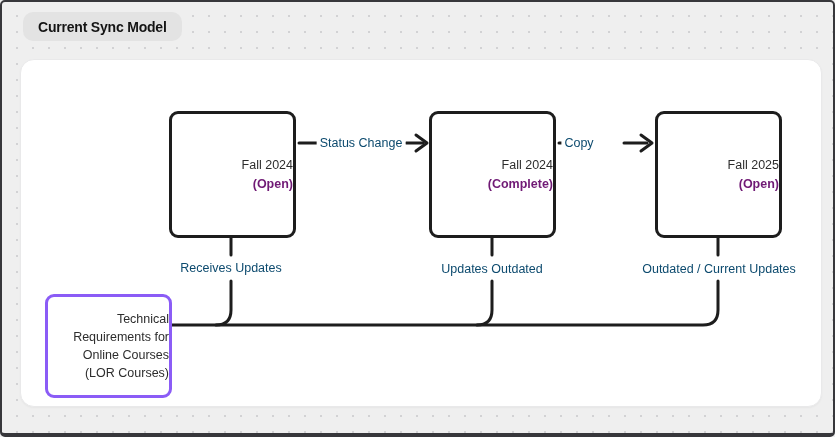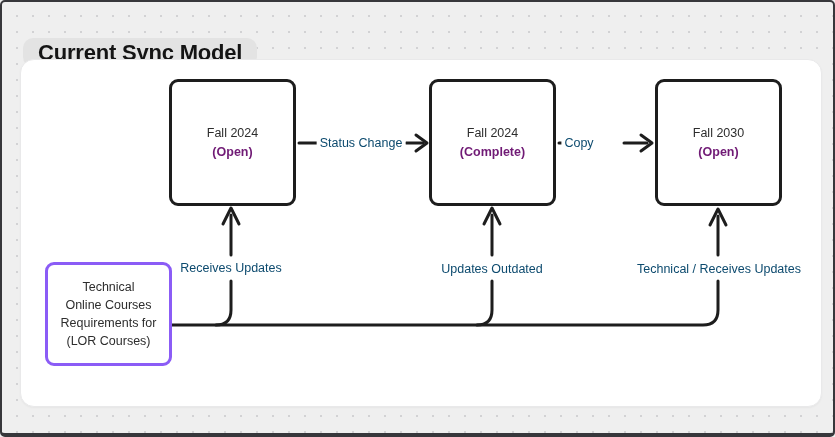--- a/index.html
+++ b/index.html
@@ -20,45 +20,45 @@
     border-radius:5px;
     overflow:hidden;
   }
   .dots{
     position:absolute;inset:0;
     background-image:radial-gradient(#d2d2d4 1.1px, transparent 1.4px);
     background-size:16px 16px;
     background-position:7px 6px;
   }
   .title-pill{
-    position:absolute;left:21px;top:36px;
+    position:absolute;left:21px;top:10px;
     height:29px;padding:0 15px;
     display:flex;align-items:center;
     background:var(--pill-bg);
     border-radius:10px;
-    font-size:22px;font-weight:700;color:#141414;
+    font-size:14px;font-weight:700;color:#141414;
     letter-spacing:-0.2px;
     white-space:nowrap;
   }
   .frame-surface{
     position:absolute;left:18px;top:57px;width:802px;height:348px;
     background:var(--surface);
     border:1px solid #e9e9ea;
     border-radius:14px;
     box-shadow:0 1px 2px rgba(0,0,0,0.04);
   }
   .node{
     position:absolute;width:127px;height:127px;
     background:var(--surface);
     border:3px solid var(--node-stroke);
     border-radius:9px;
-    display:flex;flex-direction:column;align-items:center;justify-content:center;
+    display:flex;flex-direction:column;align-items:flex-end;justify-content:center;
     gap:3px;
     font-size:12.5px;color:#2d2d2d;
-    text-align:center;line-height:1.32;
+    text-align:center;line-height:1.32;margin-top:32px;
   }
   .node .bold{font-weight:700;color:#701a75;}
   .node-1{left:167px;top:77px;}
   .node-2{left:427px;top:77px;}
   .node-3{left:653px;top:77px;}
   .node-lor{
     left:43px;top:260px;height:104px;
     border-color:var(--lor-stroke);
     line-height:1.45;gap:0;
   }
@@ -127,28 +127,28 @@
   <span>Fall 2024</span>
   <span class="bold">(Open)</span>
 </div>
 
 <div class="node node-2">
   <span>Fall 2024</span>
   <span class="bold">(Complete)</span>
 </div>
 
 <div class="node node-3">
-  <span>Fall 2030</span>
+  <span>Fall 2025</span>
   <span class="bold">(Open)</span>
 </div>
 
 <div class="node node-lor">
   <span>Technical</span>
+  <span>Requirements for</span>
   <span>Online Courses</span>
-  <span>Requirements for</span>
   <span>(LOR Courses)</span>
 </div>
 
 <span class="edge-label lbl-status">Status Change</span>
 <span class="edge-label lbl-copy">Copy</span>
 <span class="edge-label lbl-receives">Receives Updates</span>
 <span class="edge-label lbl-blocked">Updates Outdated</span>
-<span class="edge-label lbl-outdated">Technical / Receives Updates</span>
+<span class="edge-label lbl-outdated">Outdated / Current Updates</span>
 
 </body></html>

